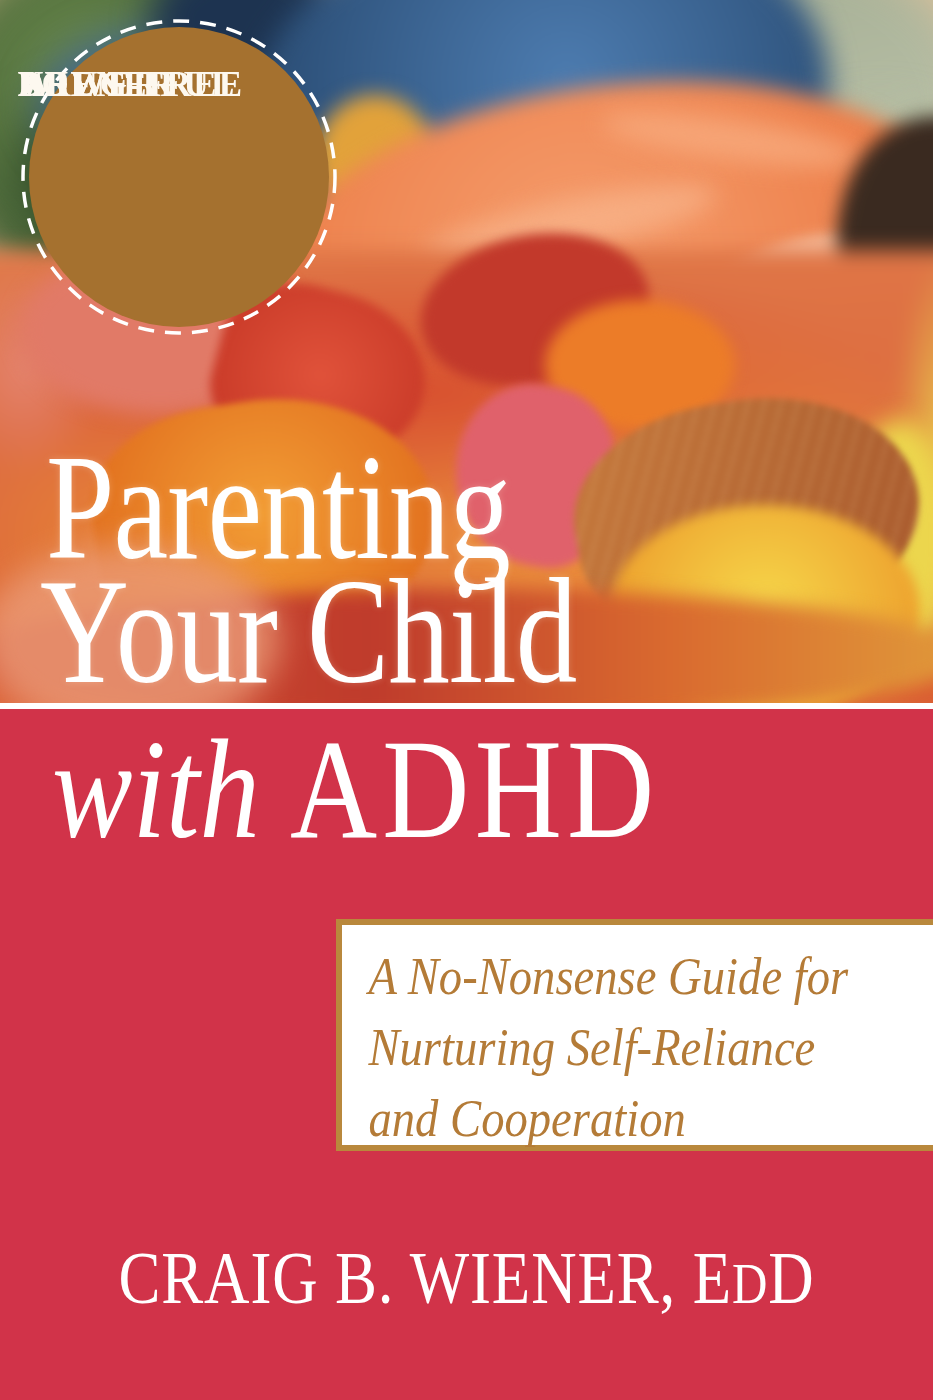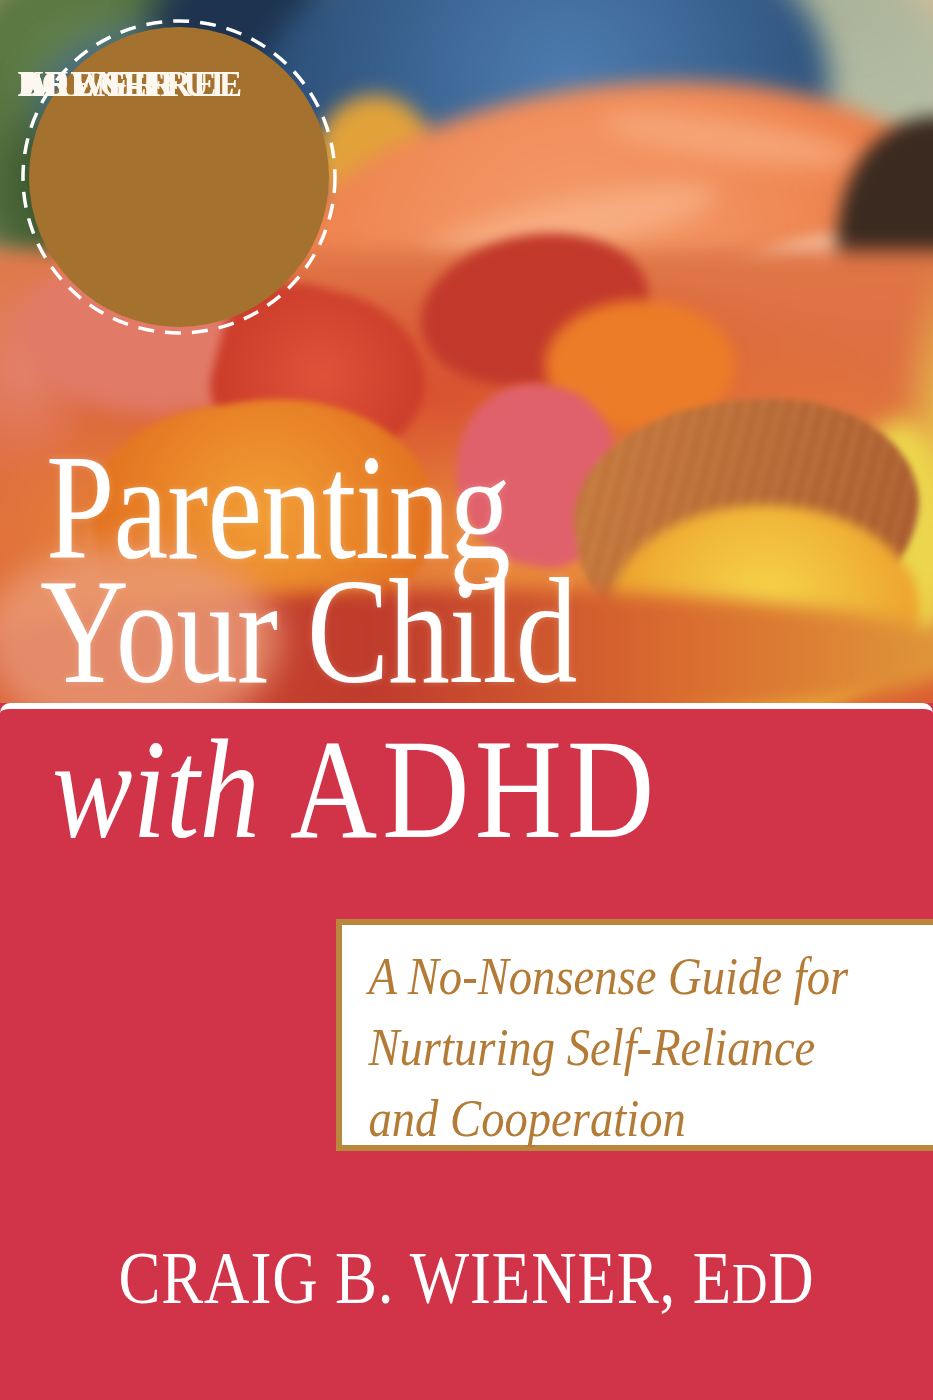--- a/index.html
+++ b/index.html
@@ -64,21 +64,21 @@
   .badge-text{position:absolute;left:0;top:0;width:100%;padding-top:44px;text-align:center;
     color:#fdf8ef;font-weight:bold;font-size:35px;line-height:49px;letter-spacing:2px;}
   
   .title-line{position:absolute;color:#ffffff;font-size:150px;line-height:1;white-space:nowrap;
     transform:scaleX(.82);transform-origin:left top;letter-spacing:-1px;z-index:25;
     text-shadow:0 0 8px rgba(255,240,220,.25);}
   .title-l1{left:46px;top:432px;}
   .title-l2{left:40px;top:556px;}
   
   .red-band{position:absolute;left:0;top:703px;width:933px;height:697px;background:#d13349;
-    border-top:6px solid #ffffff;box-sizing:border-box;z-index:40;border-radius:10px;}
+    border-top:6px solid #ffffff;box-sizing:border-box;z-index:40;}
   .with-adhd{position:absolute;left:52px;top:9px;color:#ffffff;font-size:142px;line-height:1;
     white-space:nowrap;transform:scaleX(.85);transform-origin:left top;}
   .with-adhd .w{font-style:italic;}
   .with-adhd .a{letter-spacing:6px;}
   .subtitle-box{position:absolute;left:336px;top:210px;width:597px;height:232px;background:#ffffff;
     border:6px solid #b9883c;border-right:none;box-sizing:border-box;font-style:italic;}
   .subtitle-text{padding:16px 8px 0 30px;color:#b47b37;font-size:53px;line-height:71px;
     transform:scaleX(.88);transform-origin:left top;white-space:nowrap;}
   .author{position:absolute;left:0;top:532px;width:100%;text-align:center;color:#ffffff;
     font-size:74px;line-height:1;letter-spacing:1px;transform:scaleX(.85);transform-origin:center top;white-space:nowrap;}

